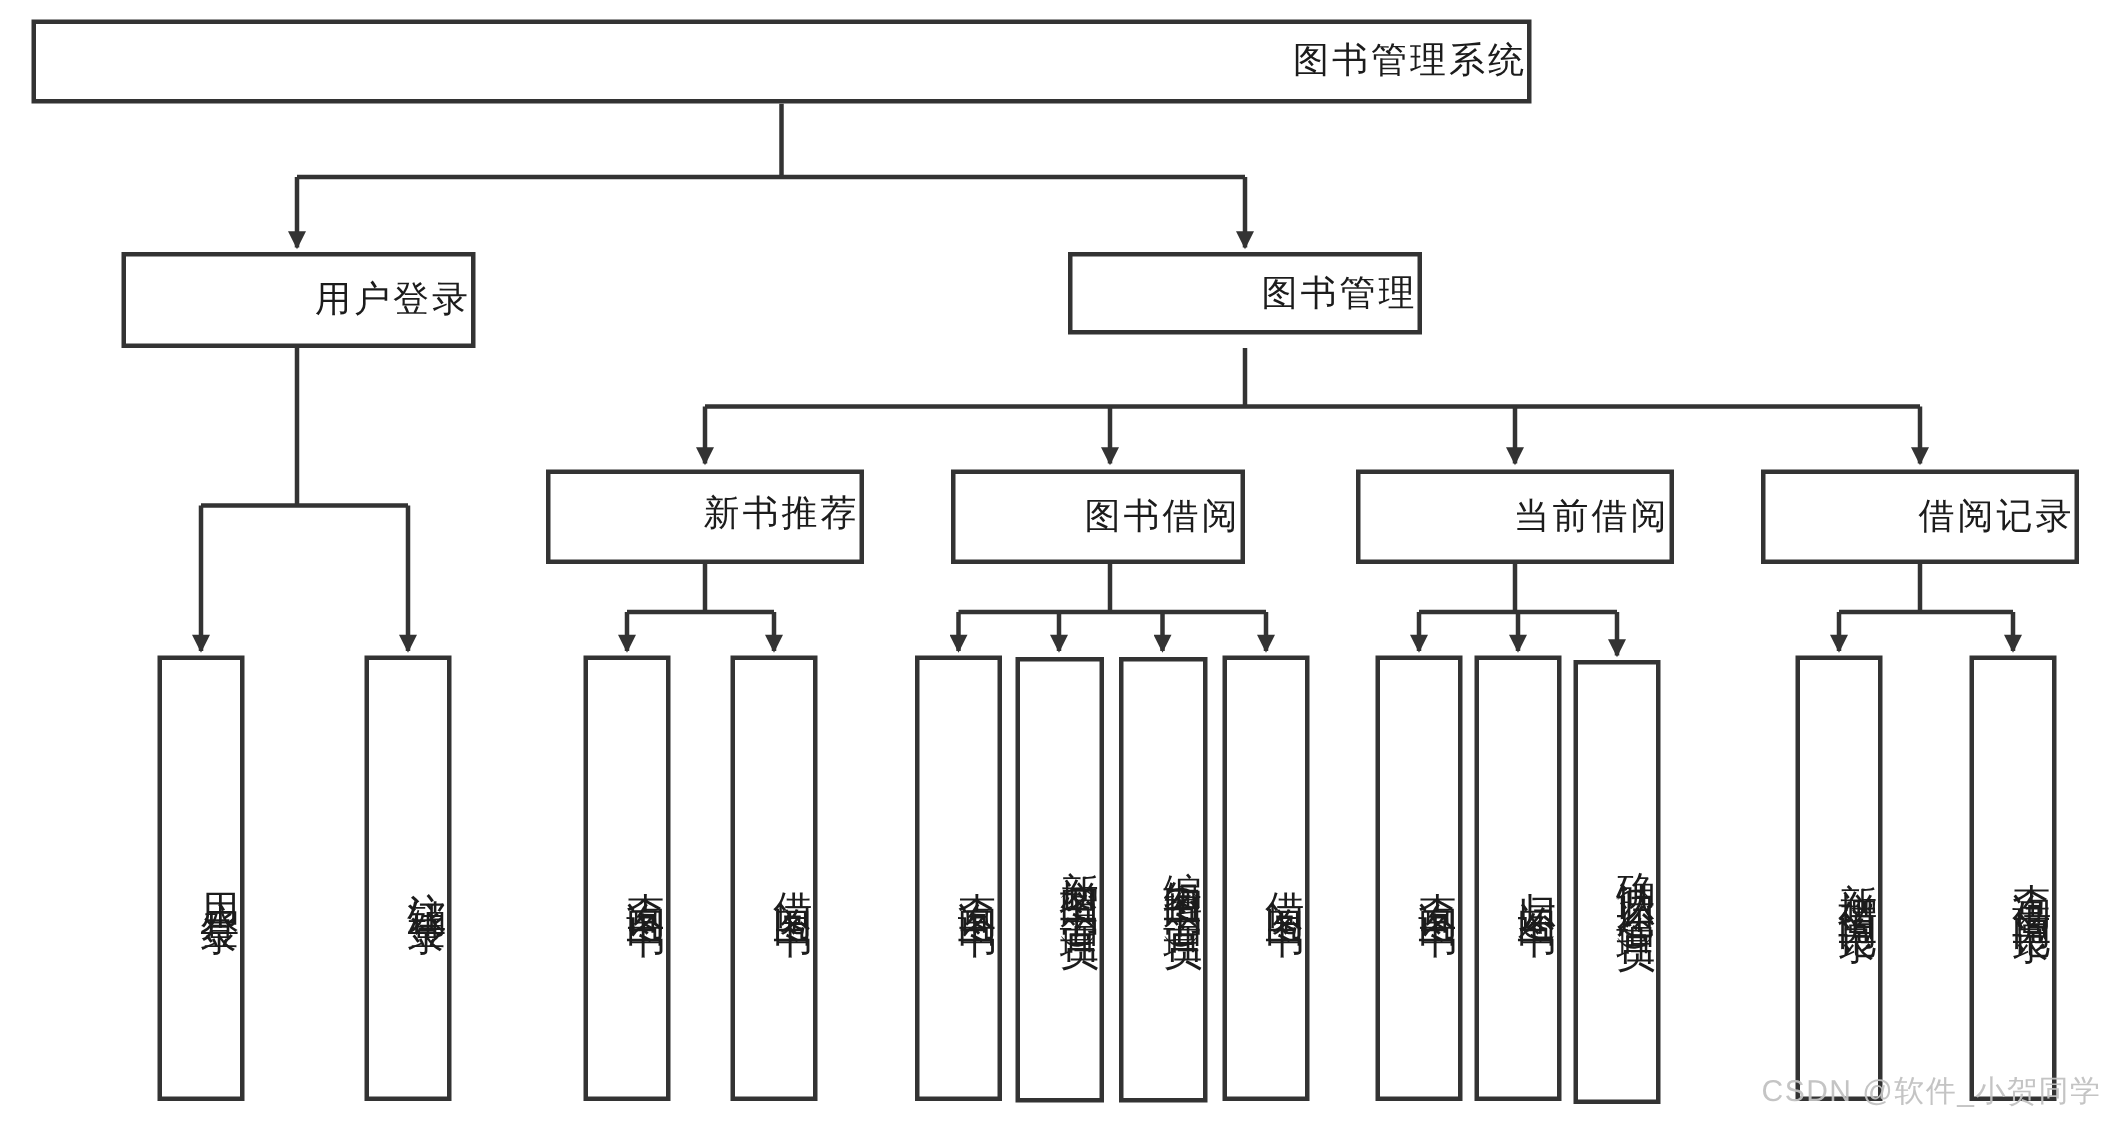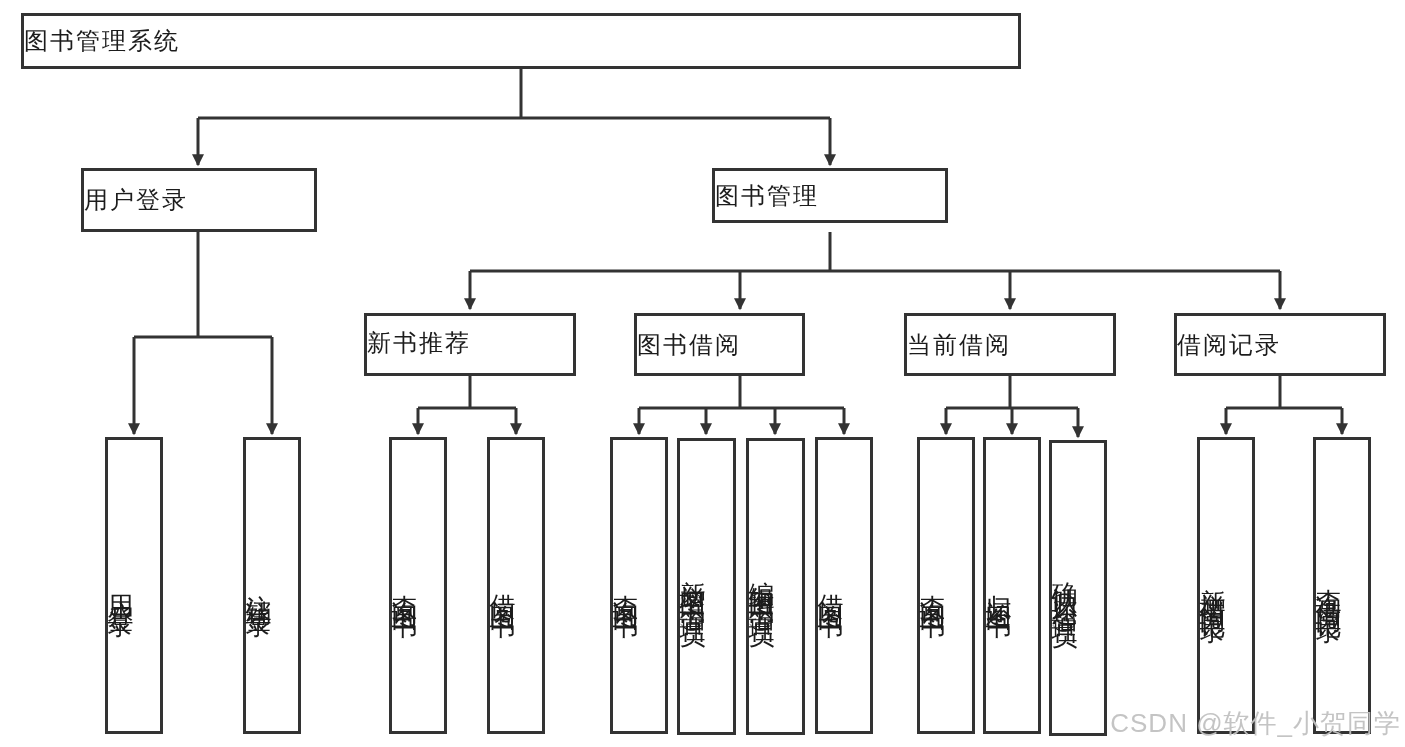--- a/index.html
+++ b/index.html
@@ -11,40 +11,41 @@
     overflow:hidden;
   }
   .connectors { position:absolute; left:0; top:0; }
   .box {
     position:absolute;
     box-sizing:border-box;
     border:3px solid #333333;
     background:#ffffff;
     display:flex;
     align-items:center;
-    justify-content:flex-start;
+    justify-content:flex-end;
     color:#1c1c1c;
+    padding-left:28px;
   }
   .box.h .lbl {
     font-size:24px;
     letter-spacing:2px;
     line-height:1;
     white-space:nowrap;
   }
   .box.v .lbl {
     writing-mode:vertical-rl;
     font-size:26px;
     letter-spacing:6px;
     line-height:1;
   }
   .watermark {
     position:absolute;
     right:4px;
     bottom:6px;
-    font-size:26px;
+    font-size:20px;
     color:rgba(193,193,193,0.95);
     letter-spacing:1px;
     z-index:5;
     white-space:nowrap;
   }
 </style>
 </head>
 <body>
 
 <div class="canvas">
@@ -106,21 +107,21 @@
   <div class="box h" style="left:81px;top:168px;width:236px;height:64px;">
     <span class="lbl">用户登录</span>
   </div>
   <div class="box h" style="left:712px;top:168px;width:236px;height:55px;">
     <span class="lbl">图书管理</span>
   </div>
 
   <div class="box h" style="left:364px;top:313px;width:212px;height:63px;font-family:Liberation Mono, monospace;">
     <span class="lbl">新书推荐</span>
   </div>
-  <div class="box h" style="left:634px;top:313px;width:171px;height:63px;">
+  <div class="box h" style="left:634px;top:313px;width:196px;height:63px;">
     <span class="lbl">图书借阅</span>
   </div>
   <div class="box h" style="left:904px;top:313px;width:212px;height:63px;">
     <span class="lbl">当前借阅</span>
   </div>
   <div class="box h" style="left:1174px;top:313px;width:212px;height:63px;">
     <span class="lbl">借阅记录</span>
   </div>
 
   <div class="box v" style="left:105px;top:437px;width:58px;height:297px;">

